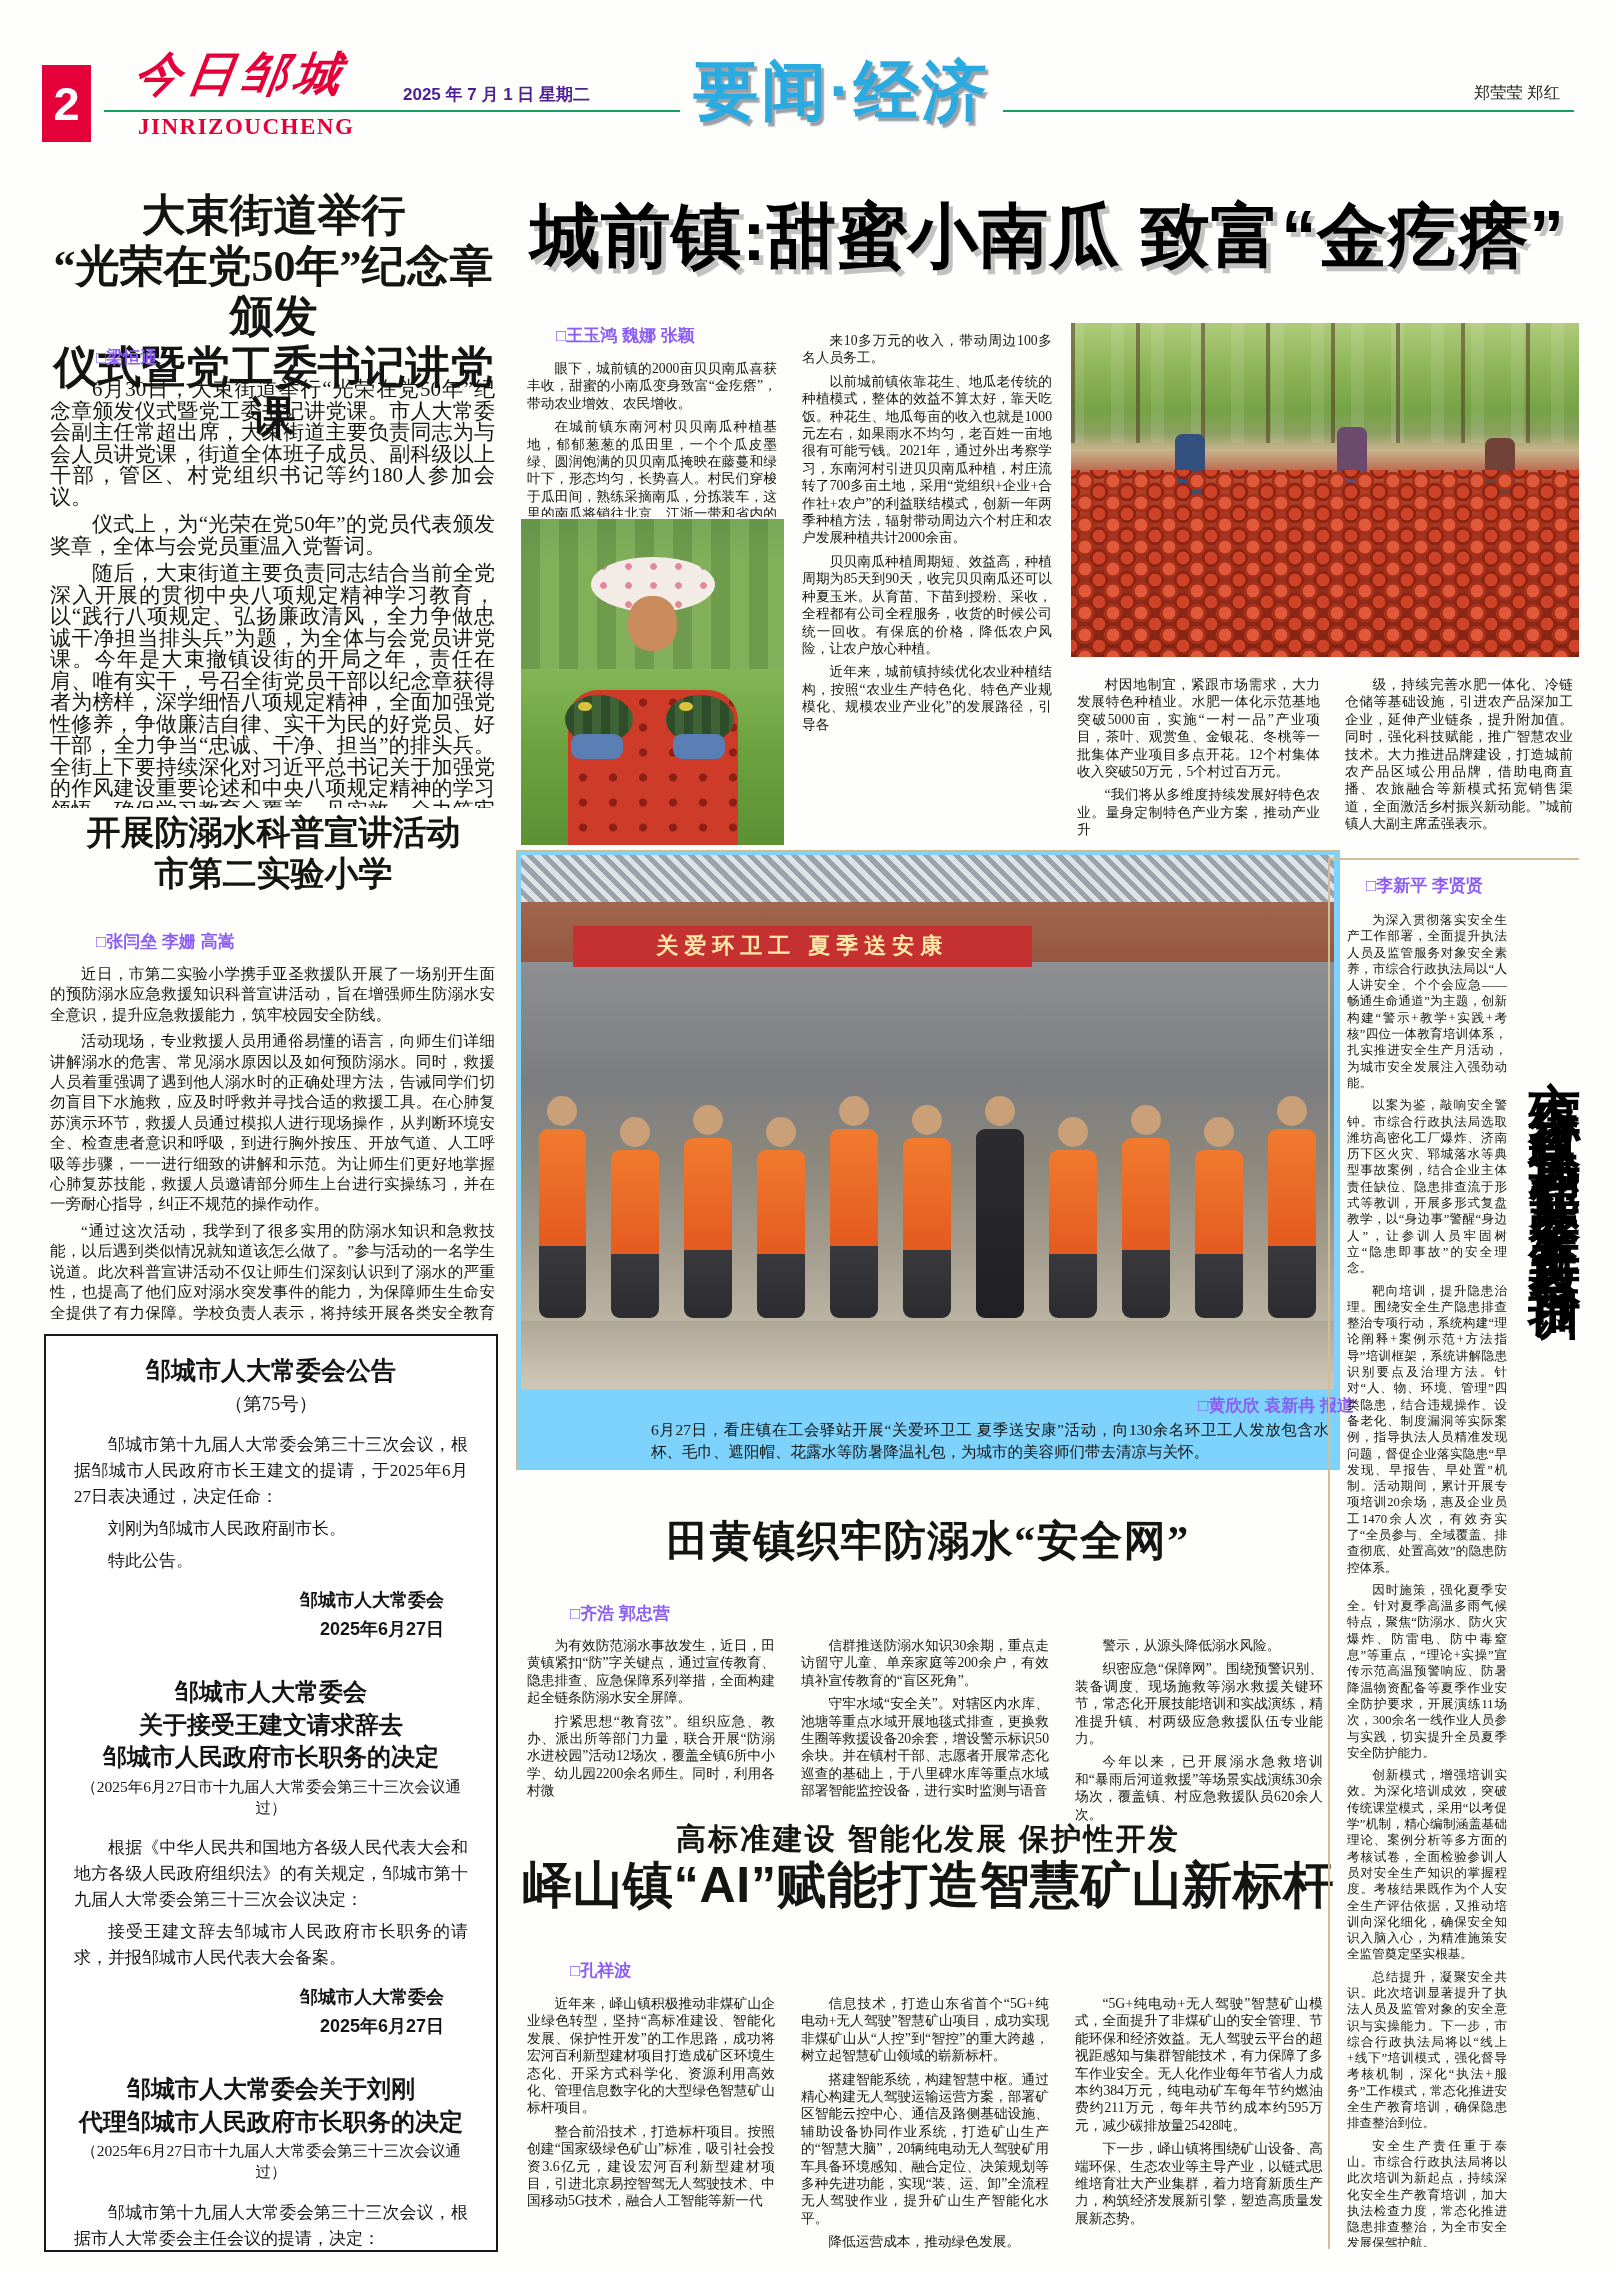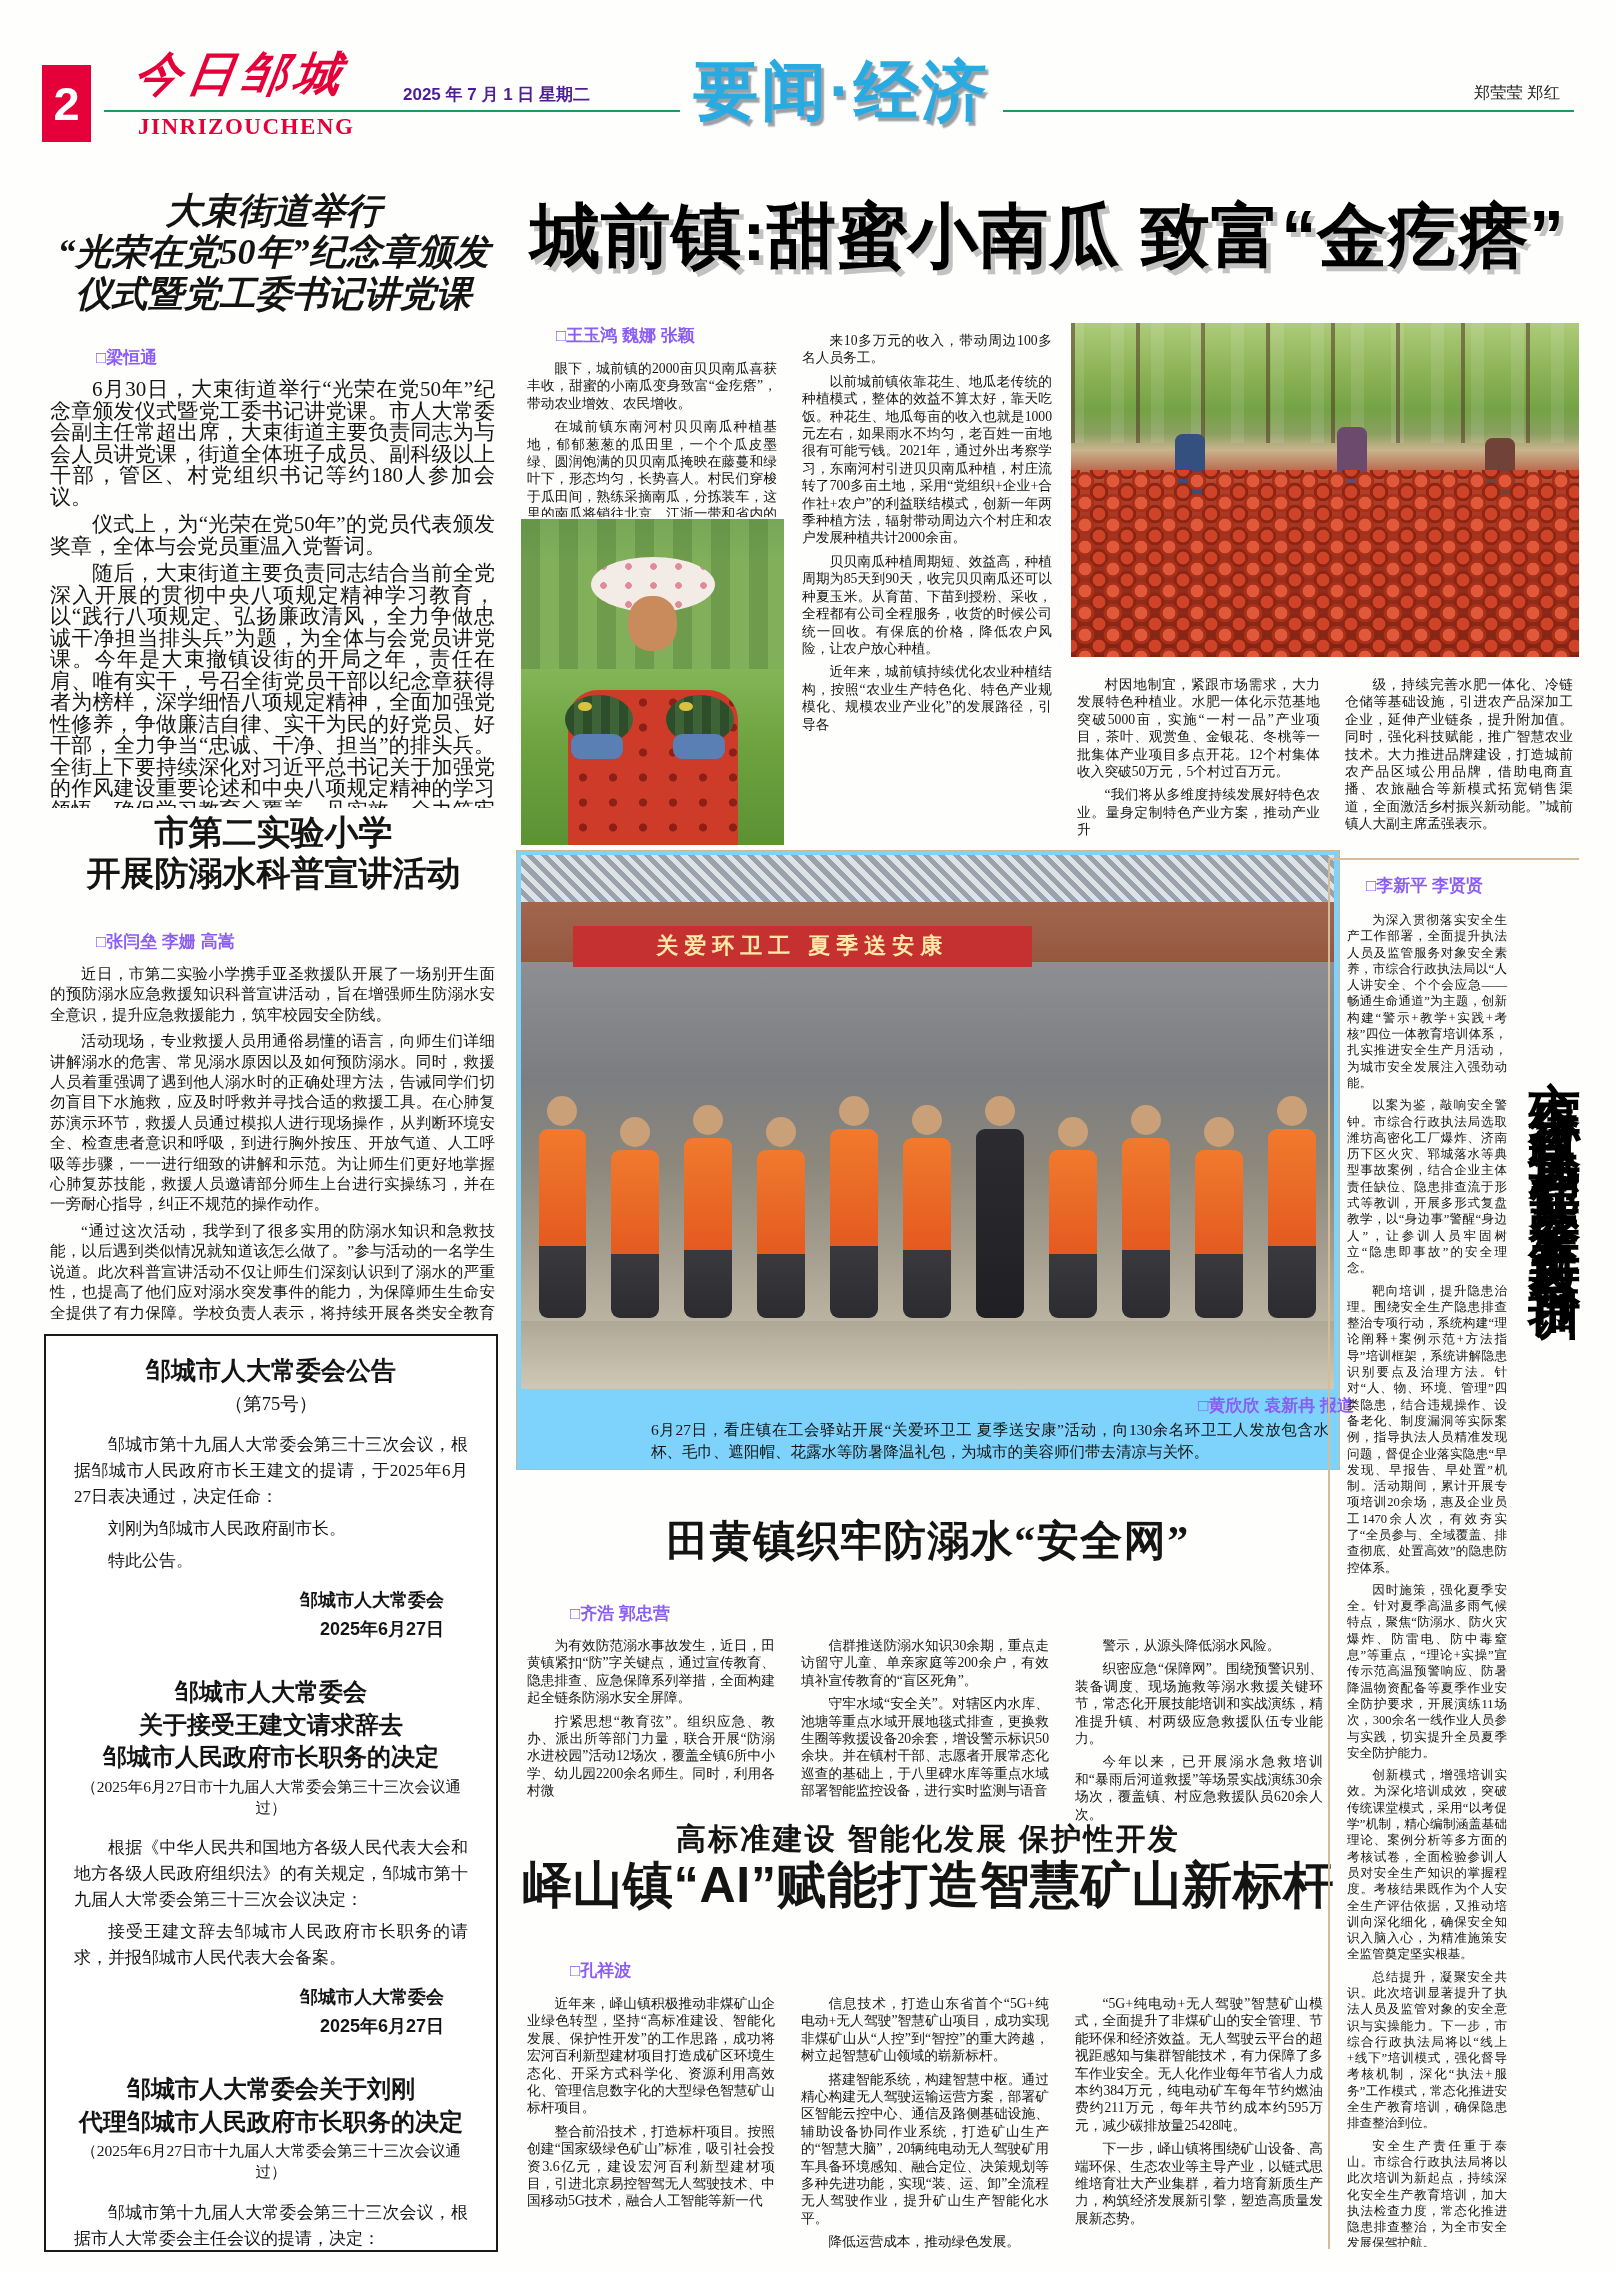--- a/index.html
+++ b/index.html
@@ -27,21 +27,21 @@
   .hl-line{text-align:center;font-weight:900;}
   .byline{font:bold 17px/1.2 "Liberation Sans","DejaVu Sans",sans-serif;color:#8b5cf6;margin-left:25px;}
   .para{text-indent:2em;margin:6px;text-align:justify;}
   .body-l{font-size:21px;line-height:21.5px;text-align:justify;overflow:hidden;}
   .body-l2{font-size:15.5px;line-height:20.4px;text-align:justify;overflow:hidden;}
   .body-m{font-size:13.7px;line-height:17.4px;text-align:justify;overflow:hidden;}
   .body-s{font-size:12.6px;line-height:16.3px;text-align:justify;overflow:hidden;}
 
   
   .a1-hl{left:44px;top:191px;width:459px;}
-  .a1-hl .hl43{font-size:36px;line-height:1.15;font-style:italic;}
+  .a1-hl .hl43{font-size:44px;line-height:1.15;}
   .a1-by{left:71px;top:348px;}
   .a1-body{left:44px;top:373px;width:457px;height:435px;}
 
   
   .a2-hl{left:44px;top:813px;width:459px;}
   .a2-hl .hl46{font-size:34px;line-height:1.2;}
   .a2-by{left:71px;top:932px;}
   .a2-body{left:44px;top:958px;width:457px;height:366px;}
 
   
@@ -181,22 +181,22 @@
       <div class="hl-line hl43">仪式暨党工委书记讲党课</div>
     </div>
   <div class="abs byline a1-by">□梁恒通</div>
   <div class="abs body-l a1-body">
       <p class="para">6月30日，大束街道举行“光荣在党50年”纪念章颁发仪式暨党工委书记讲党课。市人大常委会副主任常超出席，大束街道主要负责同志为与会人员讲党课，街道全体班子成员、副科级以上干部，管区、村党组织书记等约180人参加会议。</p>
       <p class="para">仪式上，为“光荣在党50年”的党员代表颁发奖章，全体与会党员重温入党誓词。</p>
       <p class="para">随后，大束街道主要负责同志结合当前全党深入开展的贯彻中央八项规定精神学习教育，以“践行八项规定、弘扬廉政清风，全力争做忠诚干净担当排头兵”为题，为全体与会党员讲党课。今年是大束撤镇设街的开局之年，责任在肩、唯有实干，号召全街党员干部以纪念章获得者为榜样，深学细悟八项规定精神，全面加强党性修养，争做廉洁自律、实干为民的好党员、好干部，全力争当“忠诚、干净、担当”的排头兵。全街上下要持续深化对习近平总书记关于加强党的作风建设重要论述和中央八项规定精神的学习领悟，确保学习教育全覆盖、见实效，全力筑牢作风建设思想防线;坚持严以修身、严以用权、严以养德，做到知足知止、审慎而行、风清气正，保持正风肃纪高压态势;严格遵守法律法规和职业道德，增强自我约束能力，自觉接受各方面监督，时刻绷紧纪律规矩之弦，永葆清正廉洁政治本色，以更加昂扬的斗志和更加务实的作风，奋力开创大束街道高质量发展新局面，向市委、市政府和全街人民交出一份优异的答卷。</p>
     </div>
 
   <div class="abs a2-hl serif">
+      <div class="hl-line hl46">开展防溺水科普宣讲活动</div>
       <div class="hl-line hl46">市第二实验小学</div>
-      <div class="hl-line hl46">开展防溺水科普宣讲活动</div>
     </div>
   <div class="abs byline a2-by">□张闫垒  李姗  高嵩</div>
   <div class="abs body-l2 a2-body">
       <p class="para">近日，市第二实验小学携手亚圣救援队开展了一场别开生面的预防溺水应急救援知识科普宣讲活动，旨在增强师生防溺水安全意识，提升应急救援能力，筑牢校园安全防线。</p>
       <p class="para">活动现场，专业救援人员用通俗易懂的语言，向师生们详细讲解溺水的危害、常见溺水原因以及如何预防溺水。同时，救援人员着重强调了遇到他人溺水时的正确处理方法，告诫同学们切勿盲目下水施救，应及时呼救并寻找合适的救援工具。在心肺复苏演示环节，救援人员通过模拟人进行现场操作，从判断环境安全、检查患者意识和呼吸，到进行胸外按压、开放气道、人工呼吸等步骤，一一进行细致的讲解和示范。为让师生们更好地掌握心肺复苏技能，救援人员邀请部分师生上台进行实操练习，并在一旁耐心指导，纠正不规范的操作动作。</p>
       <p class="para">“通过这次活动，我学到了很多实用的防溺水知识和急救技能，以后遇到类似情况就知道该怎么做了。”参与活动的一名学生说道。此次科普宣讲活动不仅让师生们深刻认识到了溺水的严重性，也提高了他们应对溺水突发事件的能力，为保障师生生命安全提供了有力保障。学校负责人表示，将持续开展各类安全教育活动，不断增强师生的安全意识和自救互救能力，为学生的健康成长营造安全、和谐的校园环境。</p>
     </div>
 
   <div class="abs nbox">
     <div class="n-title">邹城市人大常委会公告</div>

